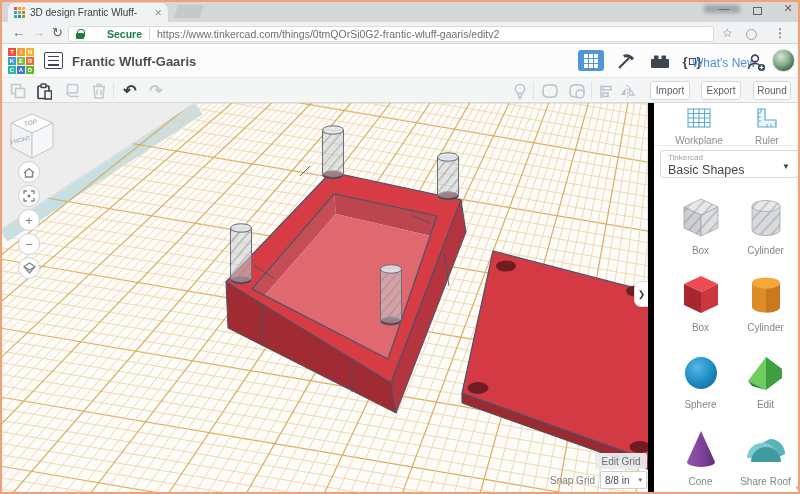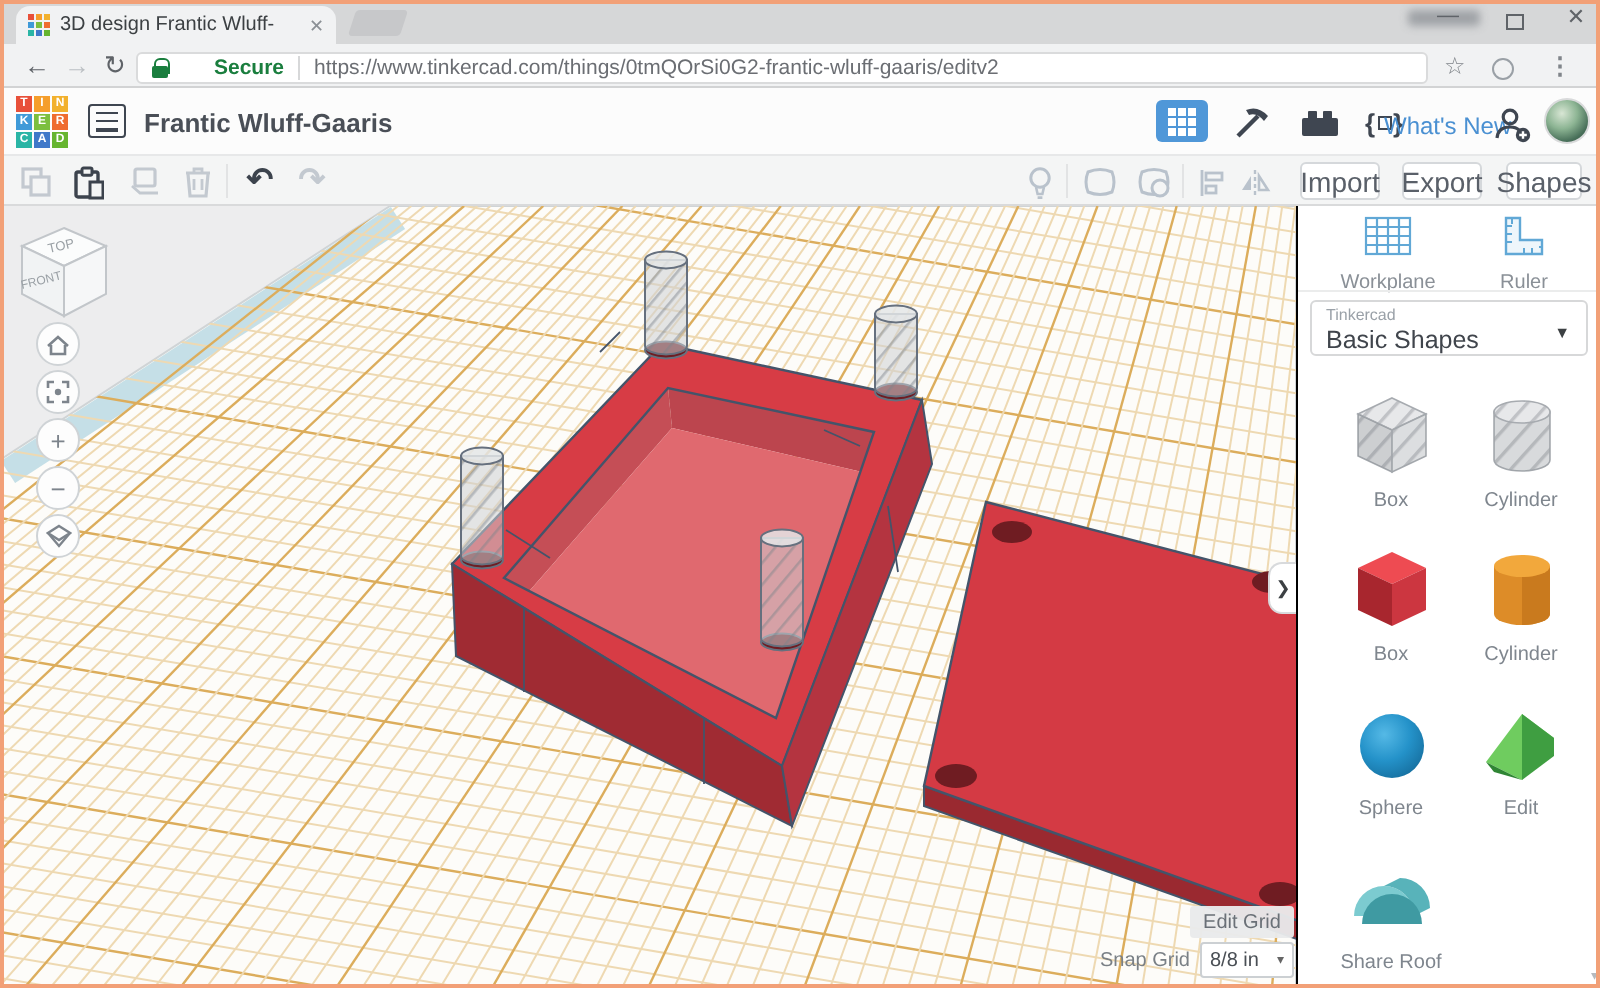--- a/index.html
+++ b/index.html
@@ -42,41 +42,41 @@
   .hd-ic { position:absolute; top:7px; width:24px; height:20px; display:flex; align-items:center; justify-content:center; }
   .codeblock { font-size:13px; color:#3f4651; font-weight:bold; display:flex; align-items:center; }
   .codeblock .sq { width:7px; height:7px; border:1.6px solid #3f4651; margin:0 1px; }
   .whats-new { position:absolute; left:692px; top:12px; font-size:12px; color:#4a90d2; }
   .avatar { position:absolute; left:772px; top:5px; width:23px; height:23px; border-radius:50%; background:radial-gradient(circle at 38% 32%, #d8e6d4, #8cb493 40%, #49705a 72%, #32503f); border:1px solid #d9dadb; }
 
   
   .toolbar { position:absolute; left:0; top:78px; width:800px; height:25px; background:#f4f5f5; border-bottom:1px solid #d9dadb; }
   .tb-ic { position:absolute; top:3px; width:20px; height:20px; display:flex; align-items:center; justify-content:center; }
   .tb-sep { position:absolute; top:4px; width:1px; height:17px; background:#e2e3e4; }
-  .tb-btn { position:absolute; top:3px; height:19px; background:#fff; border:1px solid #d5d8db; border-radius:3px; font-size:14px; color:#5a6069; display:flex; align-items:center; justify-content:center; }
+  .tb-btn { position:absolute; top:3px; height:19px; background:#fff; border:1px solid #d5d8db; border-radius:3px; font-size:10px; color:#5a6069; display:flex; align-items:center; justify-content:center; }
   .ic-dark { color:#3c434d; } .ic-gray { color:#c3c9d0; }
   .undo-g { font-size:16px; font-weight:bold; line-height:1; }
 
   
   .canvas { position:absolute; left:0; top:103px; width:648px; height:391px; background:#ededee; overflow:hidden; }
   .canvas svg.layer { position:absolute; left:0; top:0; }
 
   .viewcube { position:absolute; left:6px; top:8px; }
   .nav-circle { position:absolute; left:18px; width:22px; height:22px; background:#fdfdfd; border:1px solid #cfd3d6; border-radius:50%; display:flex; align-items:center; justify-content:center; color:#7d848c; }
   .nav-circle svg { display:block; }
   .nav-glyph { font-size:13px; line-height:1; color:#7d848c; }
 
   .edit-grid-btn { position:absolute; left:595px; top:350px; width:52px; height:16px; background:rgba(233,234,235,.96); border-radius:2px; font-size:10px; color:#6a7077; display:flex; align-items:center; justify-content:center; }
   .snap-label { position:absolute; left:545px; top:372px; width:50px; text-align:right; font-size:10px; color:#7a8086; }
   .snap-select { position:absolute; left:600px; top:368px; width:47px; height:18px; background:#fff; border:1px solid #ccd0d3; border-radius:2px; font-size:10px; color:#4a4f55; display:flex; align-items:center; padding:0 4px; justify-content:space-between; }
   .snap-select .caret { font-size:7px; color:#666; }
   .panel-toggle { position:absolute; left:634px; top:178px; width:14px; height:26px; background:#fff; border:1px solid #d8dadc; border-right:none; border-radius:7px 0 0 7px; display:flex; align-items:center; justify-content:center; font-size:9px; color:#3c4043; }
 
   
-  .sidebar { position:absolute; left:648px; top:103px; width:152px; height:391px; background:#fff; border-left:1px solid #000000; }
+  .sidebar { position:absolute; left:648px; top:103px; width:152px; height:391px; background:#fff; border-left:6px solid #000000; }
   .sb-tool { position:absolute; top:4px; width:66px; text-align:center; }
   .sb-tool .lbl { font-size:10px; color:#8a9097; margin-top:2px; }
   .sb-divider { position:absolute; left:0; top:42px; width:152px; height:1px; background:#ebecec; }
   .lib-select { position:absolute; left:6px; top:47px; width:139px; height:28px; border:1px solid #d7d8d9; border-radius:3px; background:#fff; padding:3px 7px; }
   .lib-kicker { font-size:8px; color:#9aa1a8; line-height:1.1; }
   .lib-name { font-size:12.5px; color:#40454c; line-height:1.2; }
   .lib-caret { position:absolute; right:8px; top:11px; font-size:8px; color:#3c4043; }
   .shape-grid { position:absolute; left:0; top:80px; width:152px; height:311px; display:grid; grid-template-columns:1fr 1fr; grid-auto-rows:77px; padding:2px 8px 0 14px; }
   .shape-item { display:flex; flex-direction:column; align-items:center; justify-content:flex-end; padding-bottom:6px; }
   .shape-item .lbl { font-size:10px; color:#7f868e; margin-top:3px; }
@@ -241,21 +241,21 @@
   </div>
   <div class="tb-ic" style="left:617px;">
     <svg width="17" height="15" viewBox="0 0 17 15">
         <path d="M8.5,1 V14" stroke="#b9c2cc" stroke-width="1.2" stroke-dasharray="2,1.5"></path>
         <path d="M6.5,4 L2,11 H6.5 Z" fill="#b9c2cc"></path>
         <path d="M10.5,4 L15,11 H10.5 Z" fill="none" stroke="#b9c2cc" stroke-width="1.3"></path>
       </svg>
   </div>
   <div class="tb-btn" style="left:650px; width:40px;">Import</div>
   <div class="tb-btn" style="left:701px; width:40px;">Export</div>
-  <div class="tb-btn" style="left:753px; width:38px;">Shapes</div>
+  <div class="tb-btn" style="left:753px; width:38px;">Round</div>
 </div>
 
 <div class="canvas">
 
   <svg class="layer" id="gridsvg" width="648" height="391" viewBox="0 0 648 391">
     <defs>
       <clipPath id="wpclip">
           <polygon points="195,0 648,0 648,391 0,391 0,127"></polygon>
         </clipPath>
     </defs>
@@ -644,20 +644,33 @@
 
     <div class="shape-item">
       <svg width="48" height="48" viewBox="0 0 48 48">
         <polygon points="6,33 24,9 40,21 24,42" fill="#6fcc5f"></polygon>
         <polygon points="24,9 40,21 40,30 24,42" fill="#3f9e41"></polygon>
         <polygon points="6,33 24,42 24,42 10,38" fill="#2f8534"></polygon>
       </svg>
       <div class="lbl">Edit</div>
     </div>
 
+    <div class="shape-item">
+      <svg width="48" height="48" viewBox="0 0 48 48">
+        <defs>
+            <linearGradient id="cone" x1="0" x2="1">
+              <stop offset="0%" stop-color="#9457ae"></stop>
+              <stop offset="60%" stop-color="#7c3f98"></stop>
+              <stop offset="100%" stop-color="#5e2c77"></stop>
+            </linearGradient>
+          </defs>
+        <path d="M24,6 L38,37 A14,5 0 0 1 10,37 Z" fill="url(#cone)"></path>
+      </svg>
+      <div class="lbl">Cone</div>
+    </div>
 
     <div class="shape-item">
       <svg width="48" height="48" viewBox="0 0 48 48">
         <path d="M5,33 A15,15 0 0 1 35,33 Z" fill="#7ccbd0"></path>
         <path d="M35,33 A15,15 0 0 0 20,18 L28,14 A15,15 0 0 1 43,29 Z" fill="#58b3ba"></path>
         <path d="M9,37 A15,15 0 0 1 39,37 Z" fill="#3f9aa2"></path>
       </svg>
       <div class="lbl">Share Roof</div>
     </div>
   </div>

